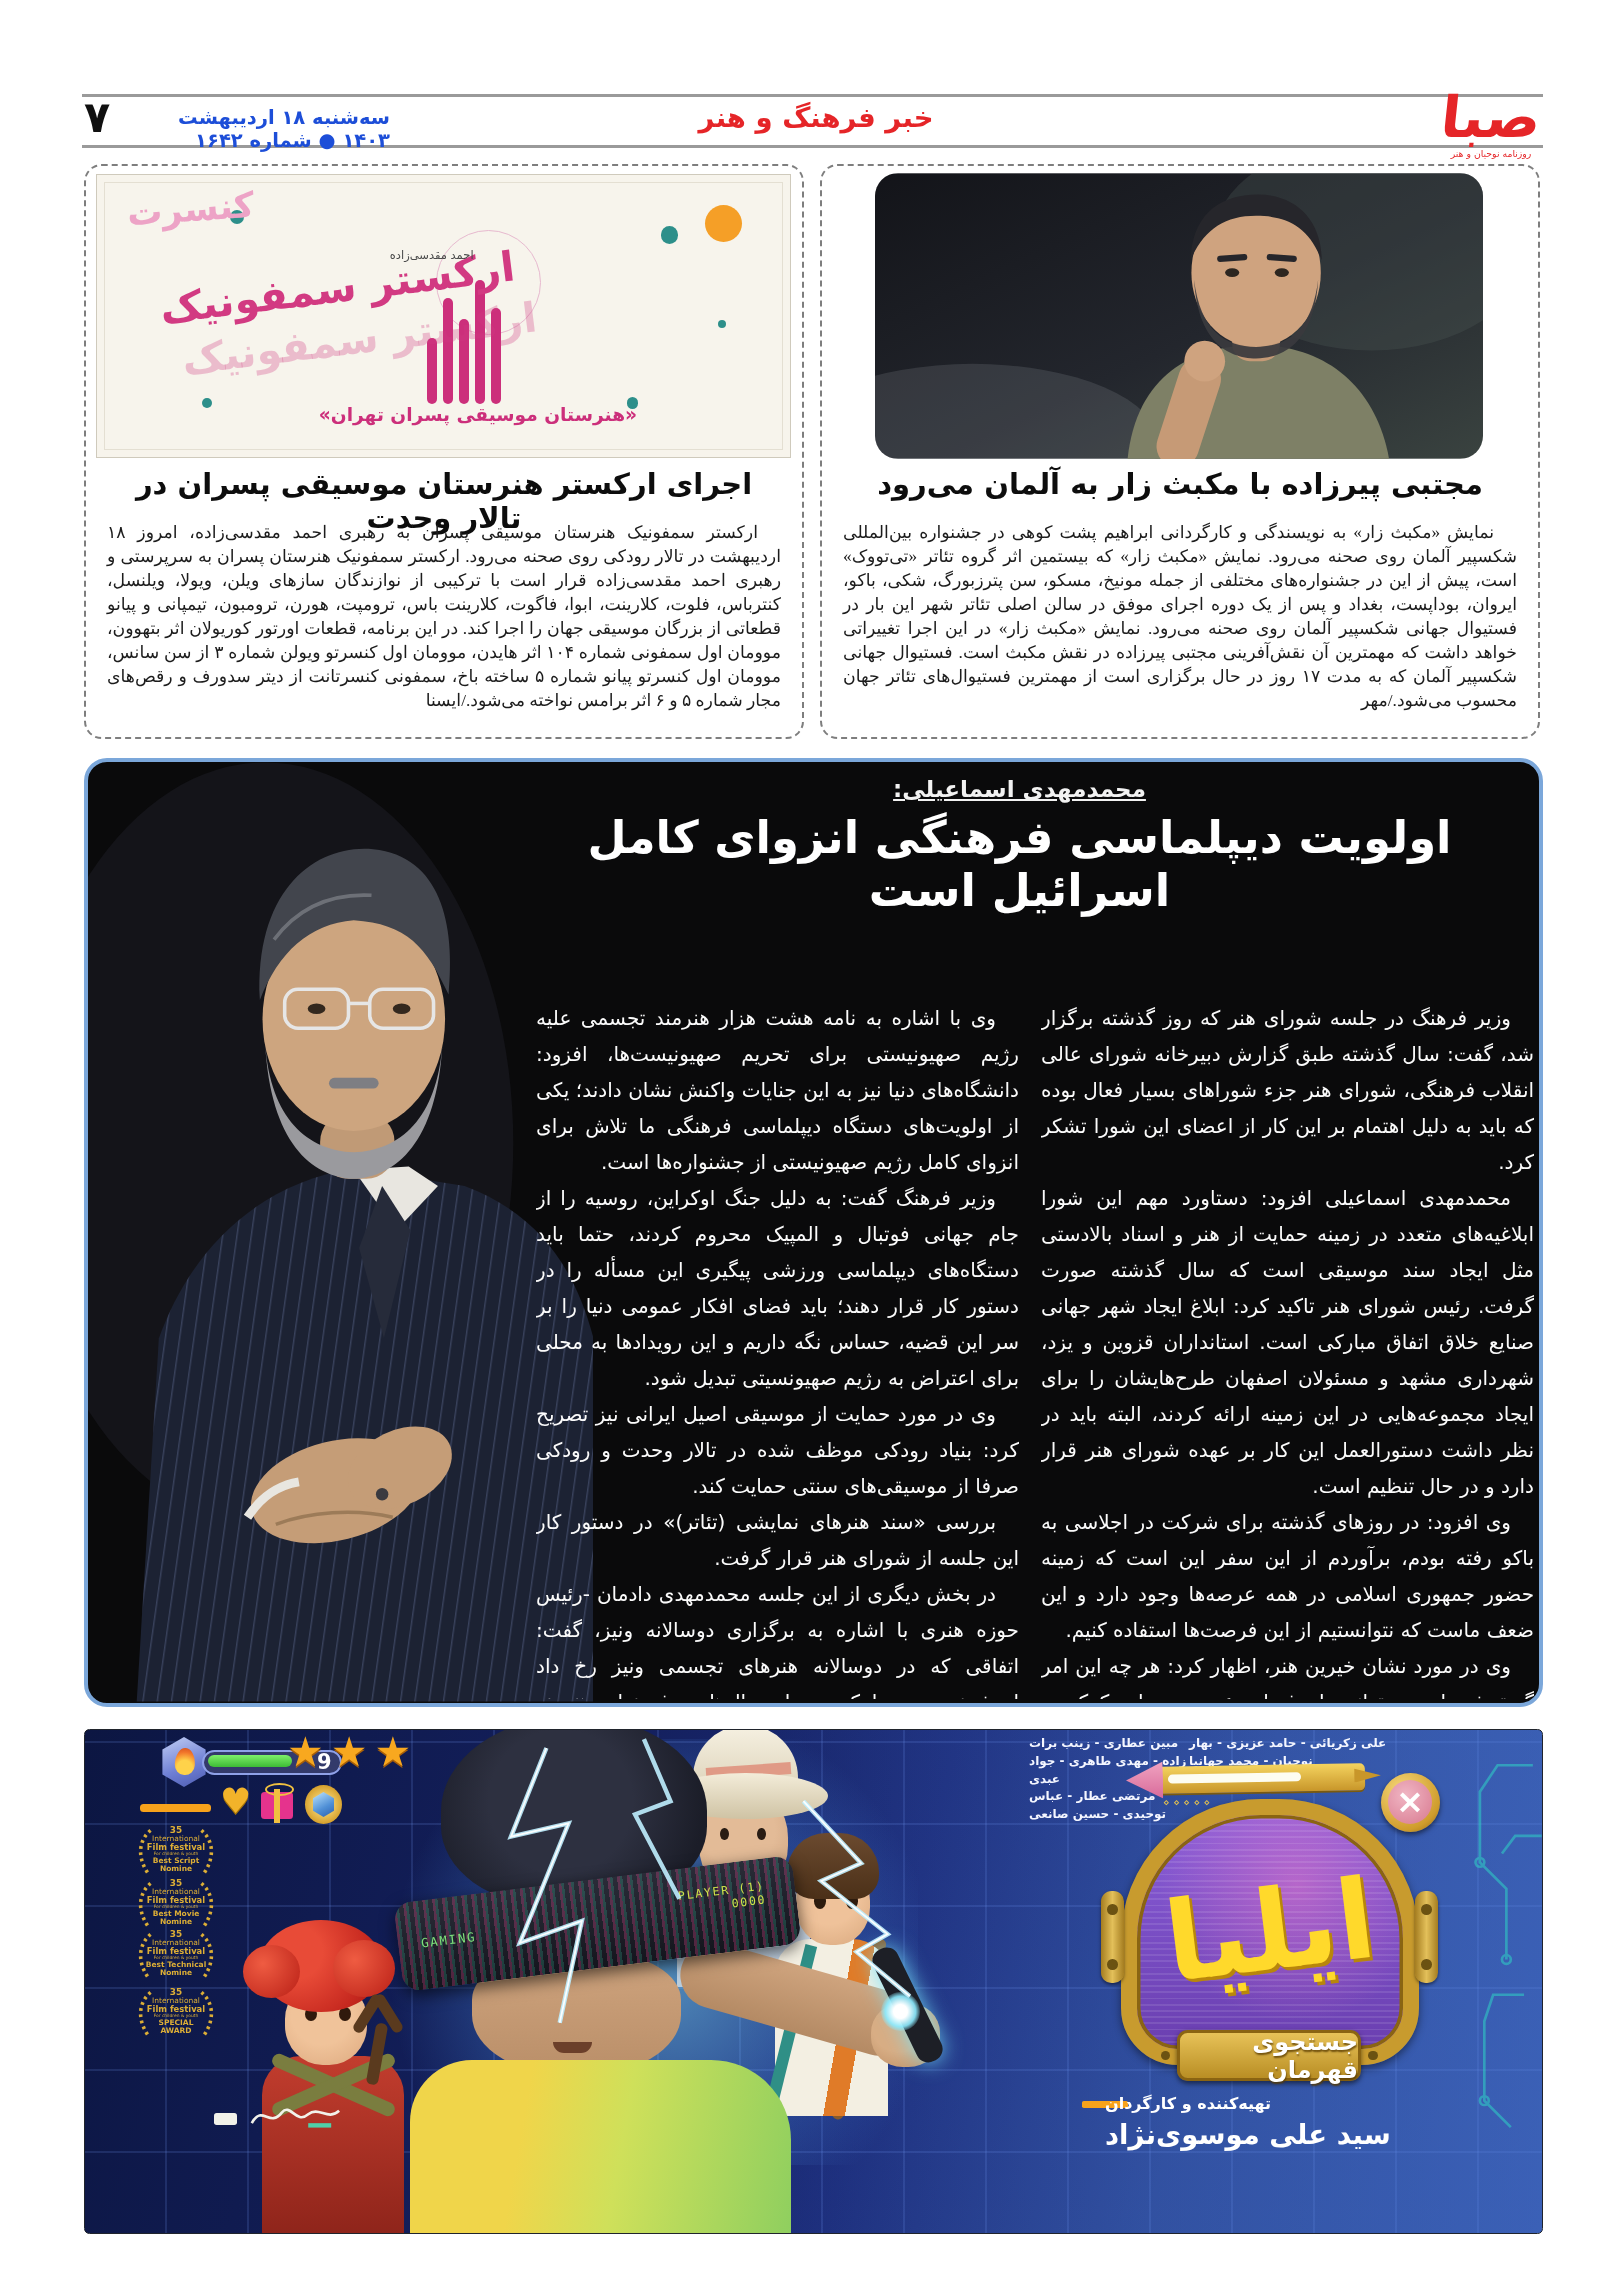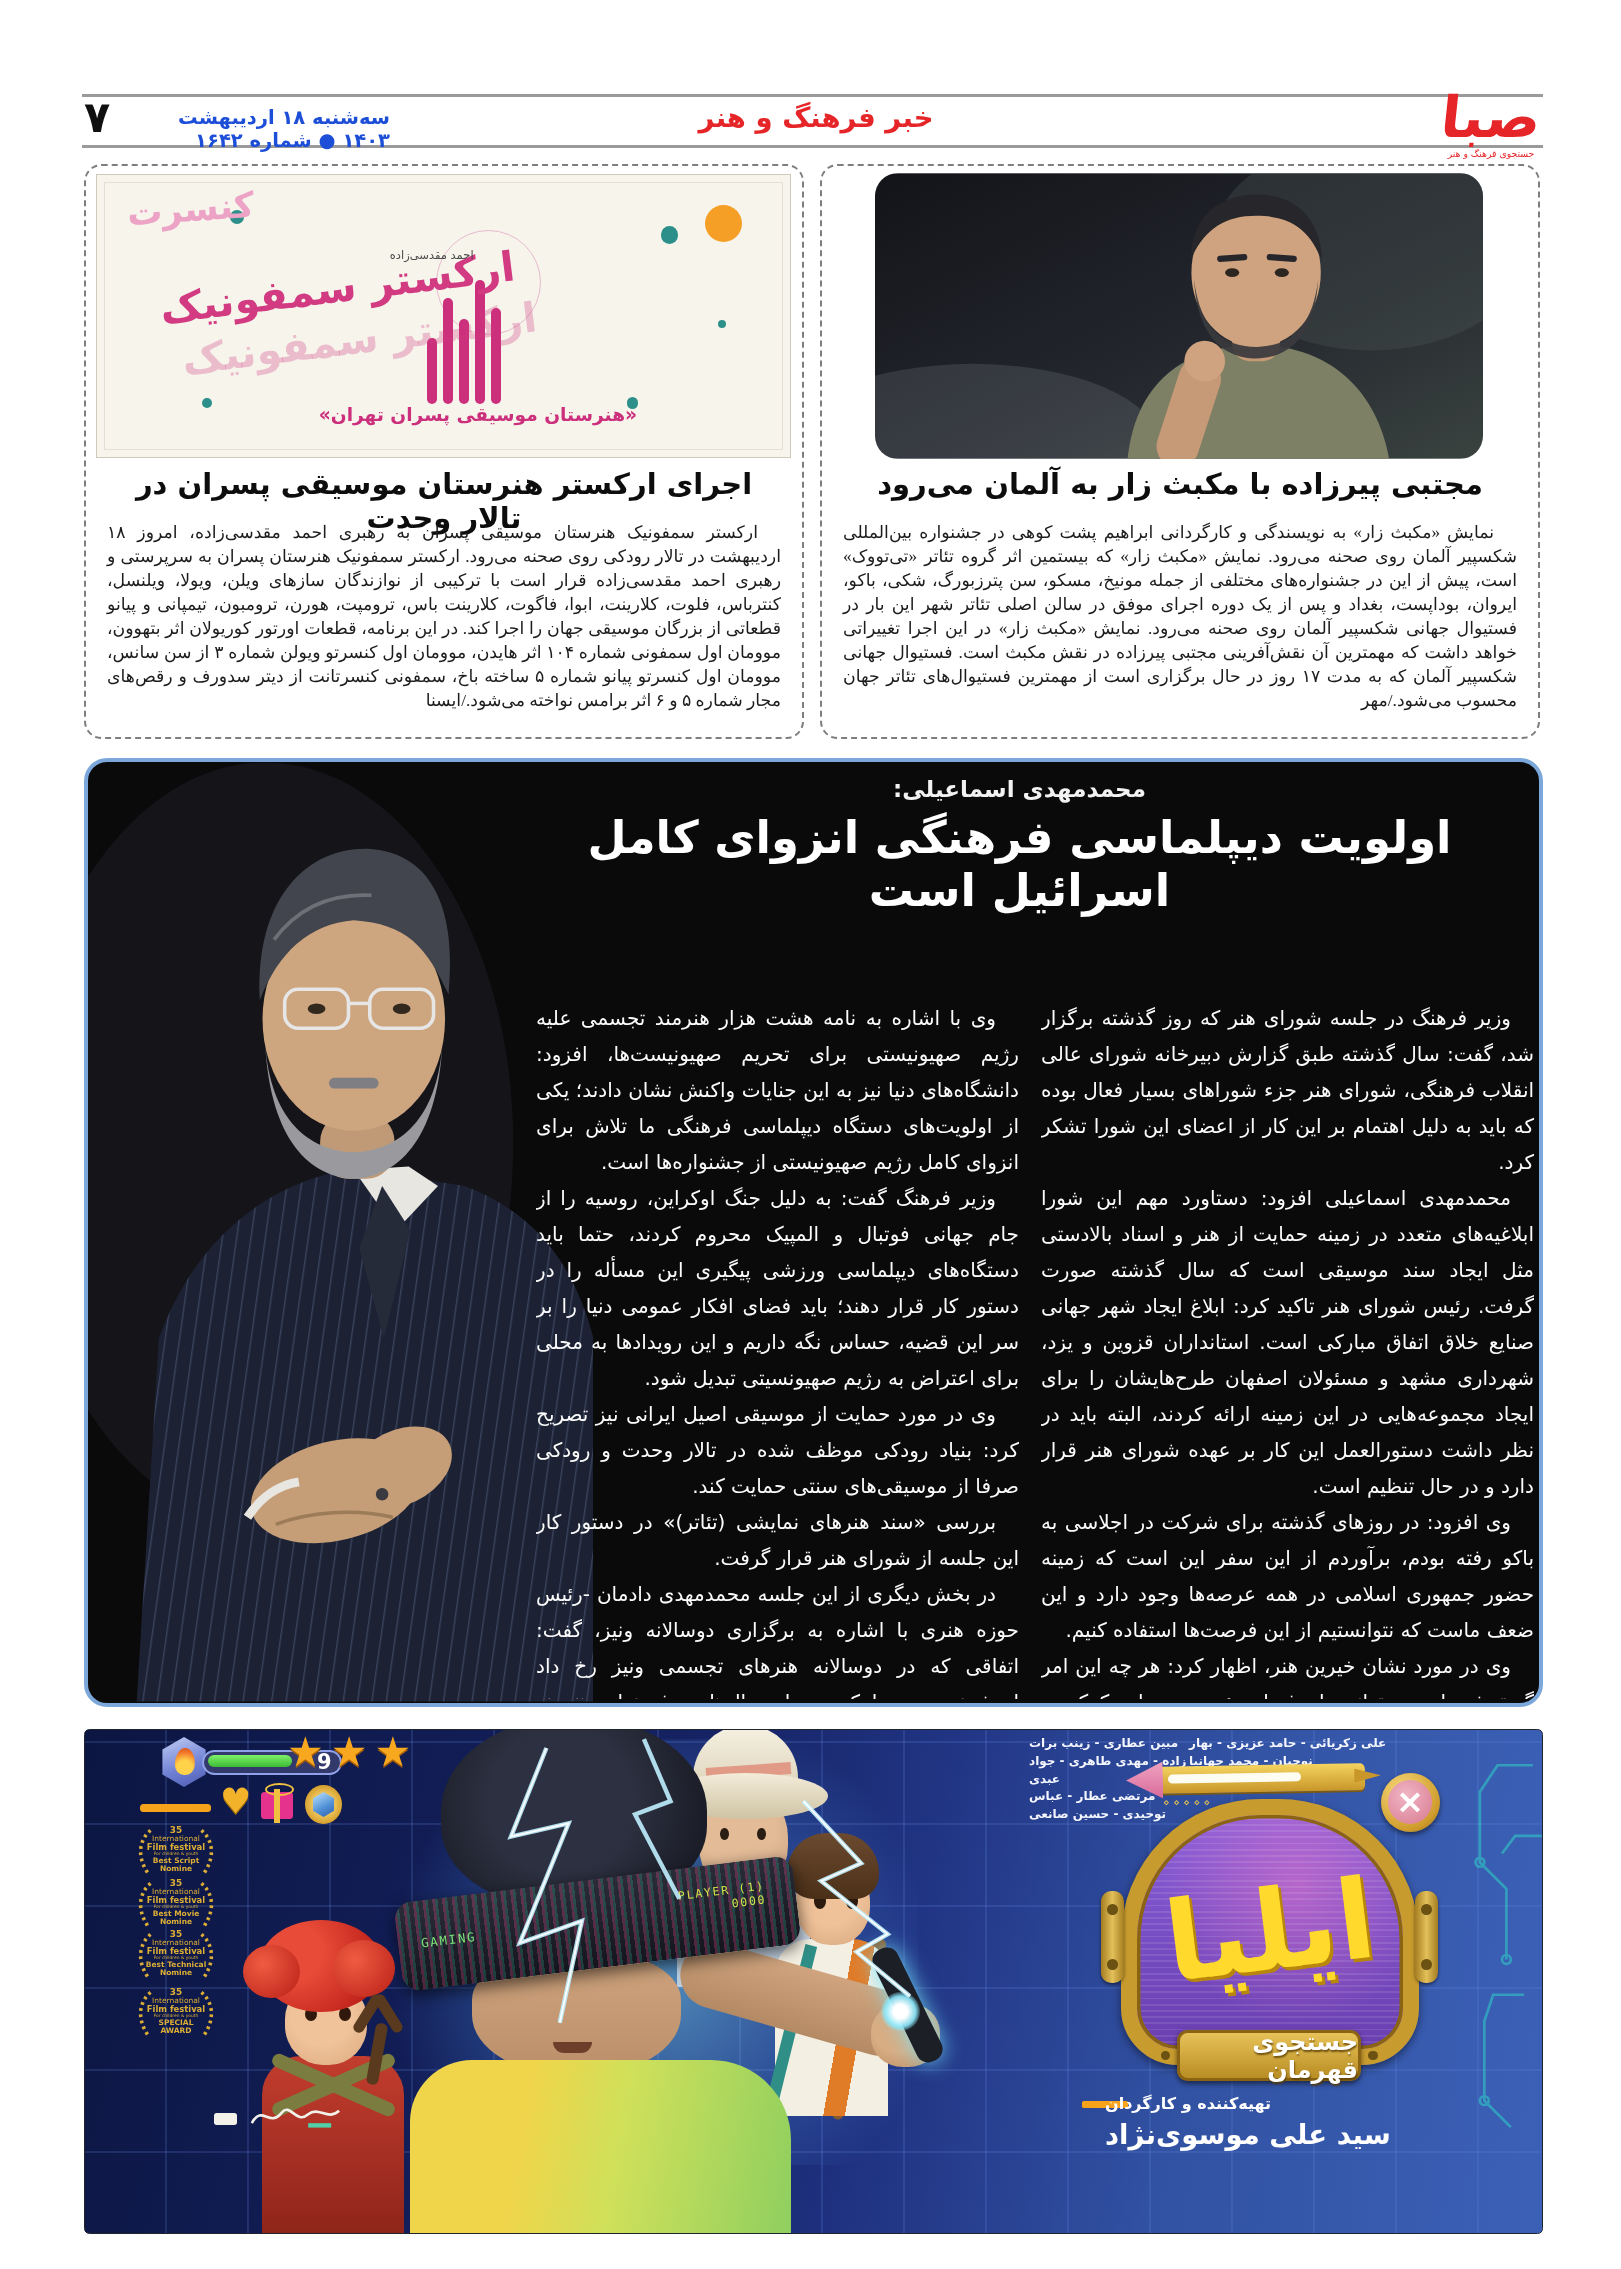--- a/index.html
+++ b/index.html
@@ -43,21 +43,21 @@
   .pbars i { display:block; width:9.8px; background:#cc2f7b; border-radius:5.3px; }
   .pdot { position:absolute; border-radius:50%; background:#2d8f8a; }
   .pring { position:absolute; left:339px; top:55px; width:105px; height:105px; border:1.8px solid #e7b9cf; border-radius:50%; }
   .porange { position:absolute; left:608px; top:30px; width:37px; height:37px; border-radius:50%; background:#f59f27; }
 
   
   .minister { position:absolute; left:84px; top:758px; width:1459px; height:949px; background:#0a0a0b;
               border:4.4px solid #7ba7da; border-radius:23px; overflow:hidden; }
   .m-portrait { position:absolute; left:0; top:0; width:505px; height:940px; }
   .m-head { position:absolute; left:417px; top:14px; width:1029px; direction:rtl; text-align:center; }
-  .m-kicker { font-size:23px; font-weight:bold; color:#f2f2f2; }
+  .m-kicker { font-size:23px; font-weight:bold; color:#f2f2f2;text-decoration:underline; }
   .m-title { font-size:45px; font-weight:bold; color:#ffffff; margin-top:8.9px; line-height:53px; }
   .m-col { position:absolute; top:238px; height:699px; direction:rtl; text-align:justify; color:#fbfbfb;
            font-size:20px; line-height:36px; overflow:hidden; }
   .m-col p { text-indent:23px; }
   .m-col-right { left:953px; width:493px; }
   .m-col-left { left:448px; width:483px; }
 
   
   .banner { position:absolute; left:84px; top:1729px; width:1459px; height:505px; overflow:hidden; border-radius:5.3px;
             background:linear-gradient(105deg,#0c1642 0%, #14205e 35%, #1c2d7b 55%, #2a4694 75%, #2e4fa3 100%);
@@ -241,21 +241,21 @@
 
 <div class="page">
 
   <div class="rule rule-top"></div>
   <div class="rule rule-bottom"></div>
   <div class="pagenum">۷</div>
   <div class="issue-line">سه‌شنبه ۱۸ اردیبهشت ۱۴۰۳ ● شماره ۱۶۴۲</div>
   <div class="section-title">خبر فرهنگ و هنر</div>
   <div class="logo">
     <div class="logo-word">صبا</div>
-    <div class="logo-tag">جستجوی فرهنگ و هنر</div>
+    <div class="logo-tag">روزنامه نوحیان و هنر</div>
   </div>
 
   <section class="topbox box-macbeth">
     <div class="photo-macbeth">
       <svg width="608" height="286" viewBox="0 0 686 322">
         <defs>
           <linearGradient id="mbg" x1="0" y1="0" x2="1" y2="1">
             <stop offset="0" stop-color="#131419"></stop>
               <stop offset=".55" stop-color="#23262d"></stop>
               <stop offset="1" stop-color="#3a4340"></stop>

